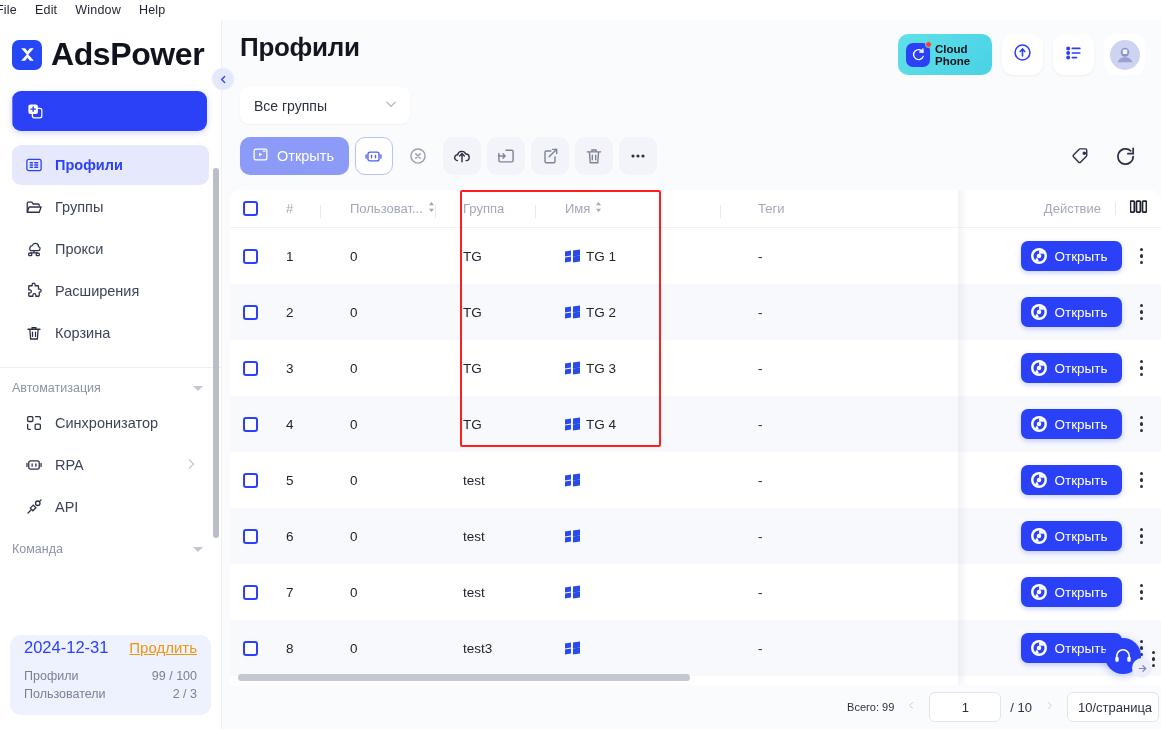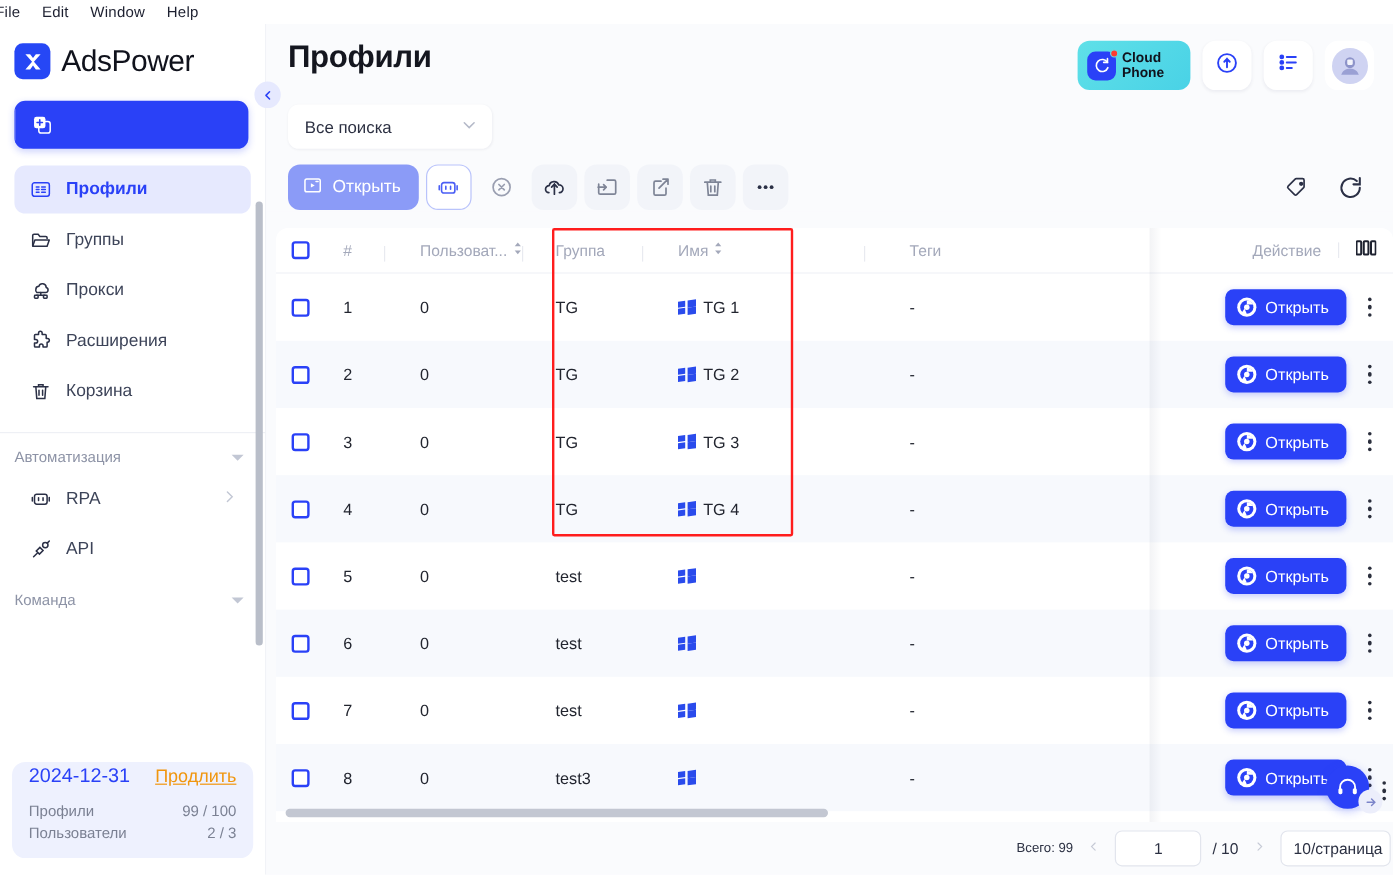--- a/index.html
+++ b/index.html
@@ -24,21 +24,21 @@
   .sidebar {
     position: absolute; top: 20px; left: 0; width: 222px; height: 709px;
     background: #ffffff; display: flex; flex-direction: column;
     border-right: 1px solid #eef0f5;
   }
   .brand { display: flex; align-items: center; gap: 9px; padding: 16px 0 14px 12px; }
   .brand-mark {
     width: 30px; height: 30px; border-radius: 7px; background: #2647f5;
     display: flex; align-items: center; justify-content: center; flex: 0 0 auto;
   }
-  .brand-name { font-size: 25px; font-weight: 400; color: #10121c; letter-spacing: -0.4px; }
+  .brand-name { font-size: 32px; font-weight: 700; color: #10121c; letter-spacing: -0.4px; }
 
   .newprofile-wrap { padding: 4px 14px 14px 12px; }
   .newprofile {
     display: flex; align-items: stretch; height: 40px;
     background: #2a41f7; border-radius: 9px; overflow: hidden;
     box-shadow: 0 2px 6px rgba(42,65,247,.22);
   }
   .newprofile .sep { width: 1px; background: rgba(255,255,255,.3); margin: 7px 0; }
   .newprofile .plus { width: 44px; display: flex; align-items: center; justify-content: center; }
 
@@ -319,20 +319,31 @@
     </div>
 
     <div class="secdivider"></div>
 
     <div class="sectitle">
       <span>Автоматизация</span>
       <span class="caretdown"></span>
     </div>
 
     <div class="navlist">
+      <div class="navitem">
+        <span class="ico">
+          <svg width="18" height="18" viewBox="0 0 24 24" fill="none" stroke="#2b3046" stroke-width="1.7" stroke-linecap="round">
+            <rect x="3.5" y="3.5" width="7" height="6.5" rx="1.4"></rect>
+            <path d="M14 3.5h5a1.5 1.5 0 011.5 1.5v2"></path>
+            <path d="M3.5 14v5A1.5 1.5 0 005 20.5h2"></path>
+            <rect x="13.5" y="13.5" width="7" height="7" rx="1.4"></rect>
+          </svg>
+        </span>
+        <span>Синхронизатор</span>
+      </div>
 
       <div class="navitem">
         <span class="ico">
           <svg width="18" height="18" viewBox="0 0 24 24" fill="none" stroke="#2b3046" stroke-width="1.7">
             <rect x="5" y="6.5" width="14" height="11" rx="2.5"></rect>
             <path d="M2.6 10v4M21.4 10v4" stroke-linecap="round"></path>
             <path d="M9.5 10.5v3M14.5 10.5v3" stroke-linecap="round"></path>
           </svg>
         </span>
         <span>RPA</span>
@@ -435,21 +446,21 @@
                 <path d="M4 20c1.2-4 4.2-5.6 8-5.6S18.8 16 20 20z" fill="#9aa0d4"></path>
                 <rect x="9.5" y="6" width="5" height="5" rx="1" fill="#f3f4fb"></rect>
               </svg>
             </div>
           </div>
         </div>
       </div>
 
       <div class="filterrow">
         <div class="groupsel">
-          <span>Все поиска</span>
+          <span>Все группы</span>
           <span>
             <svg width="14" height="14" viewBox="0 0 24 24" fill="none" stroke="#b4b9c8" stroke-width="2.2" stroke-linecap="round">
                 <path d="M5 9l7 7 7-7"></path>
               </svg>
           </span>
         </div>
       </div>
 
       <div class="toolbar">
         <div class="toolbar-left">

